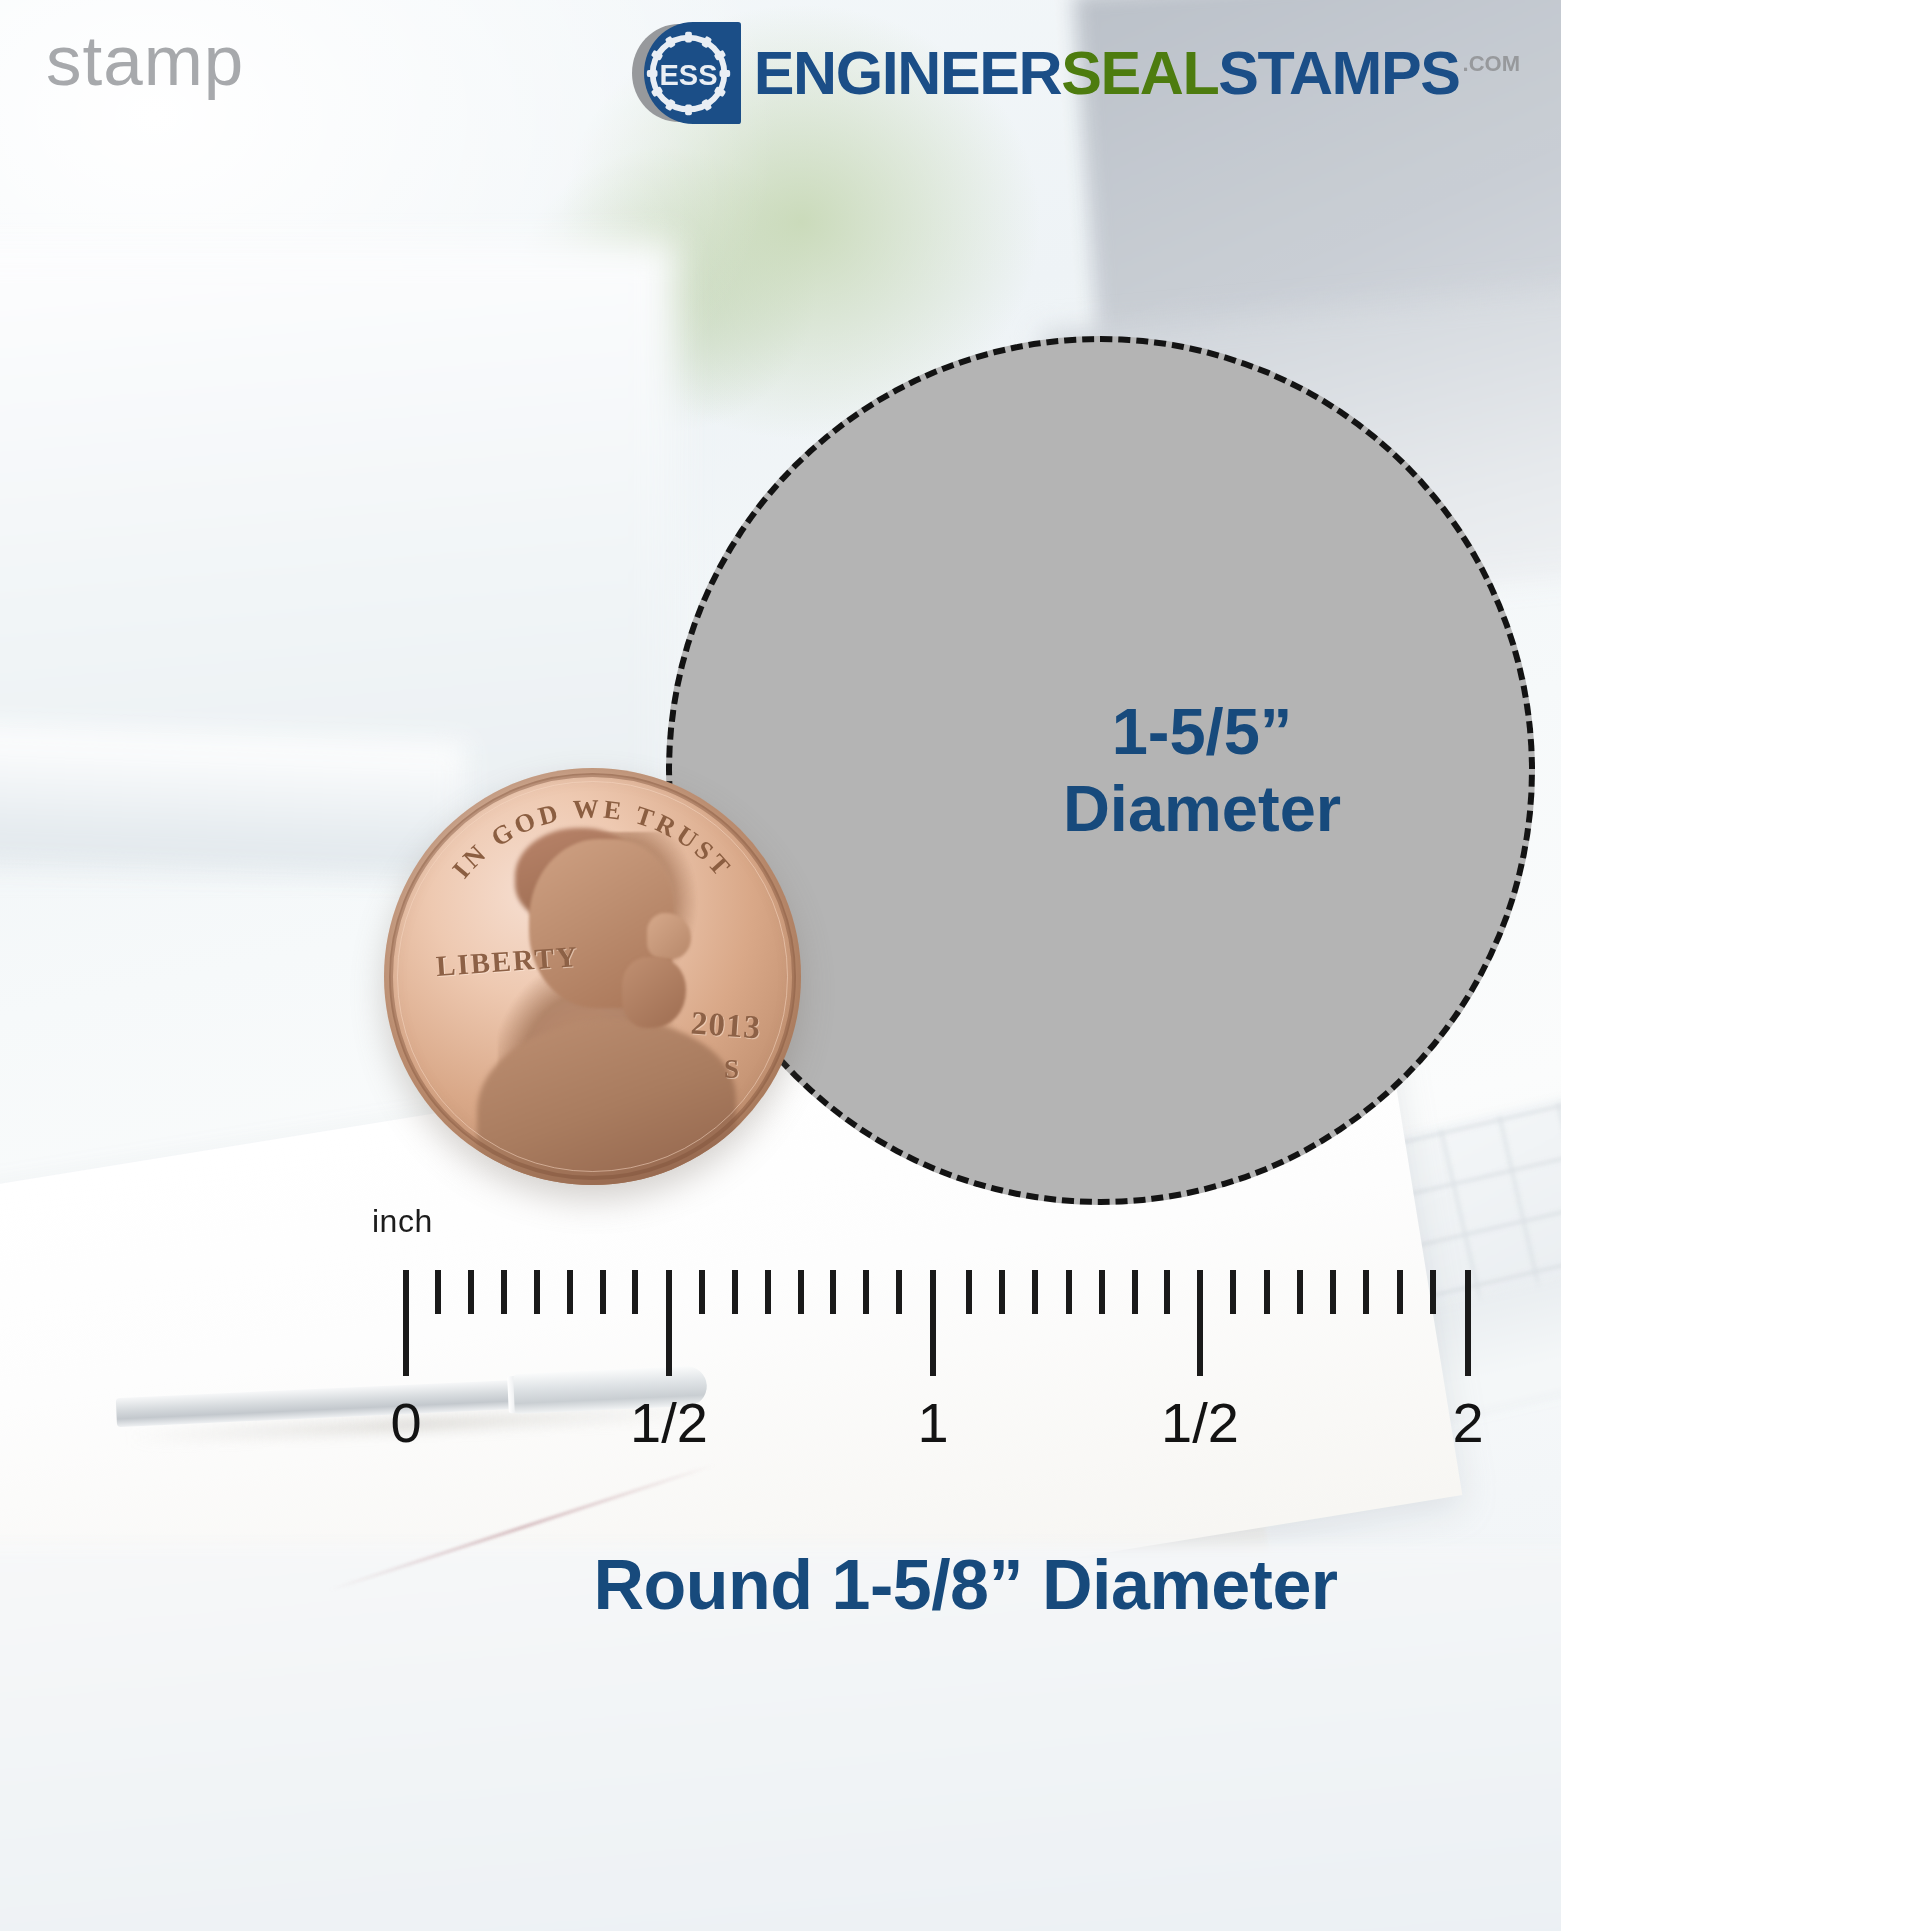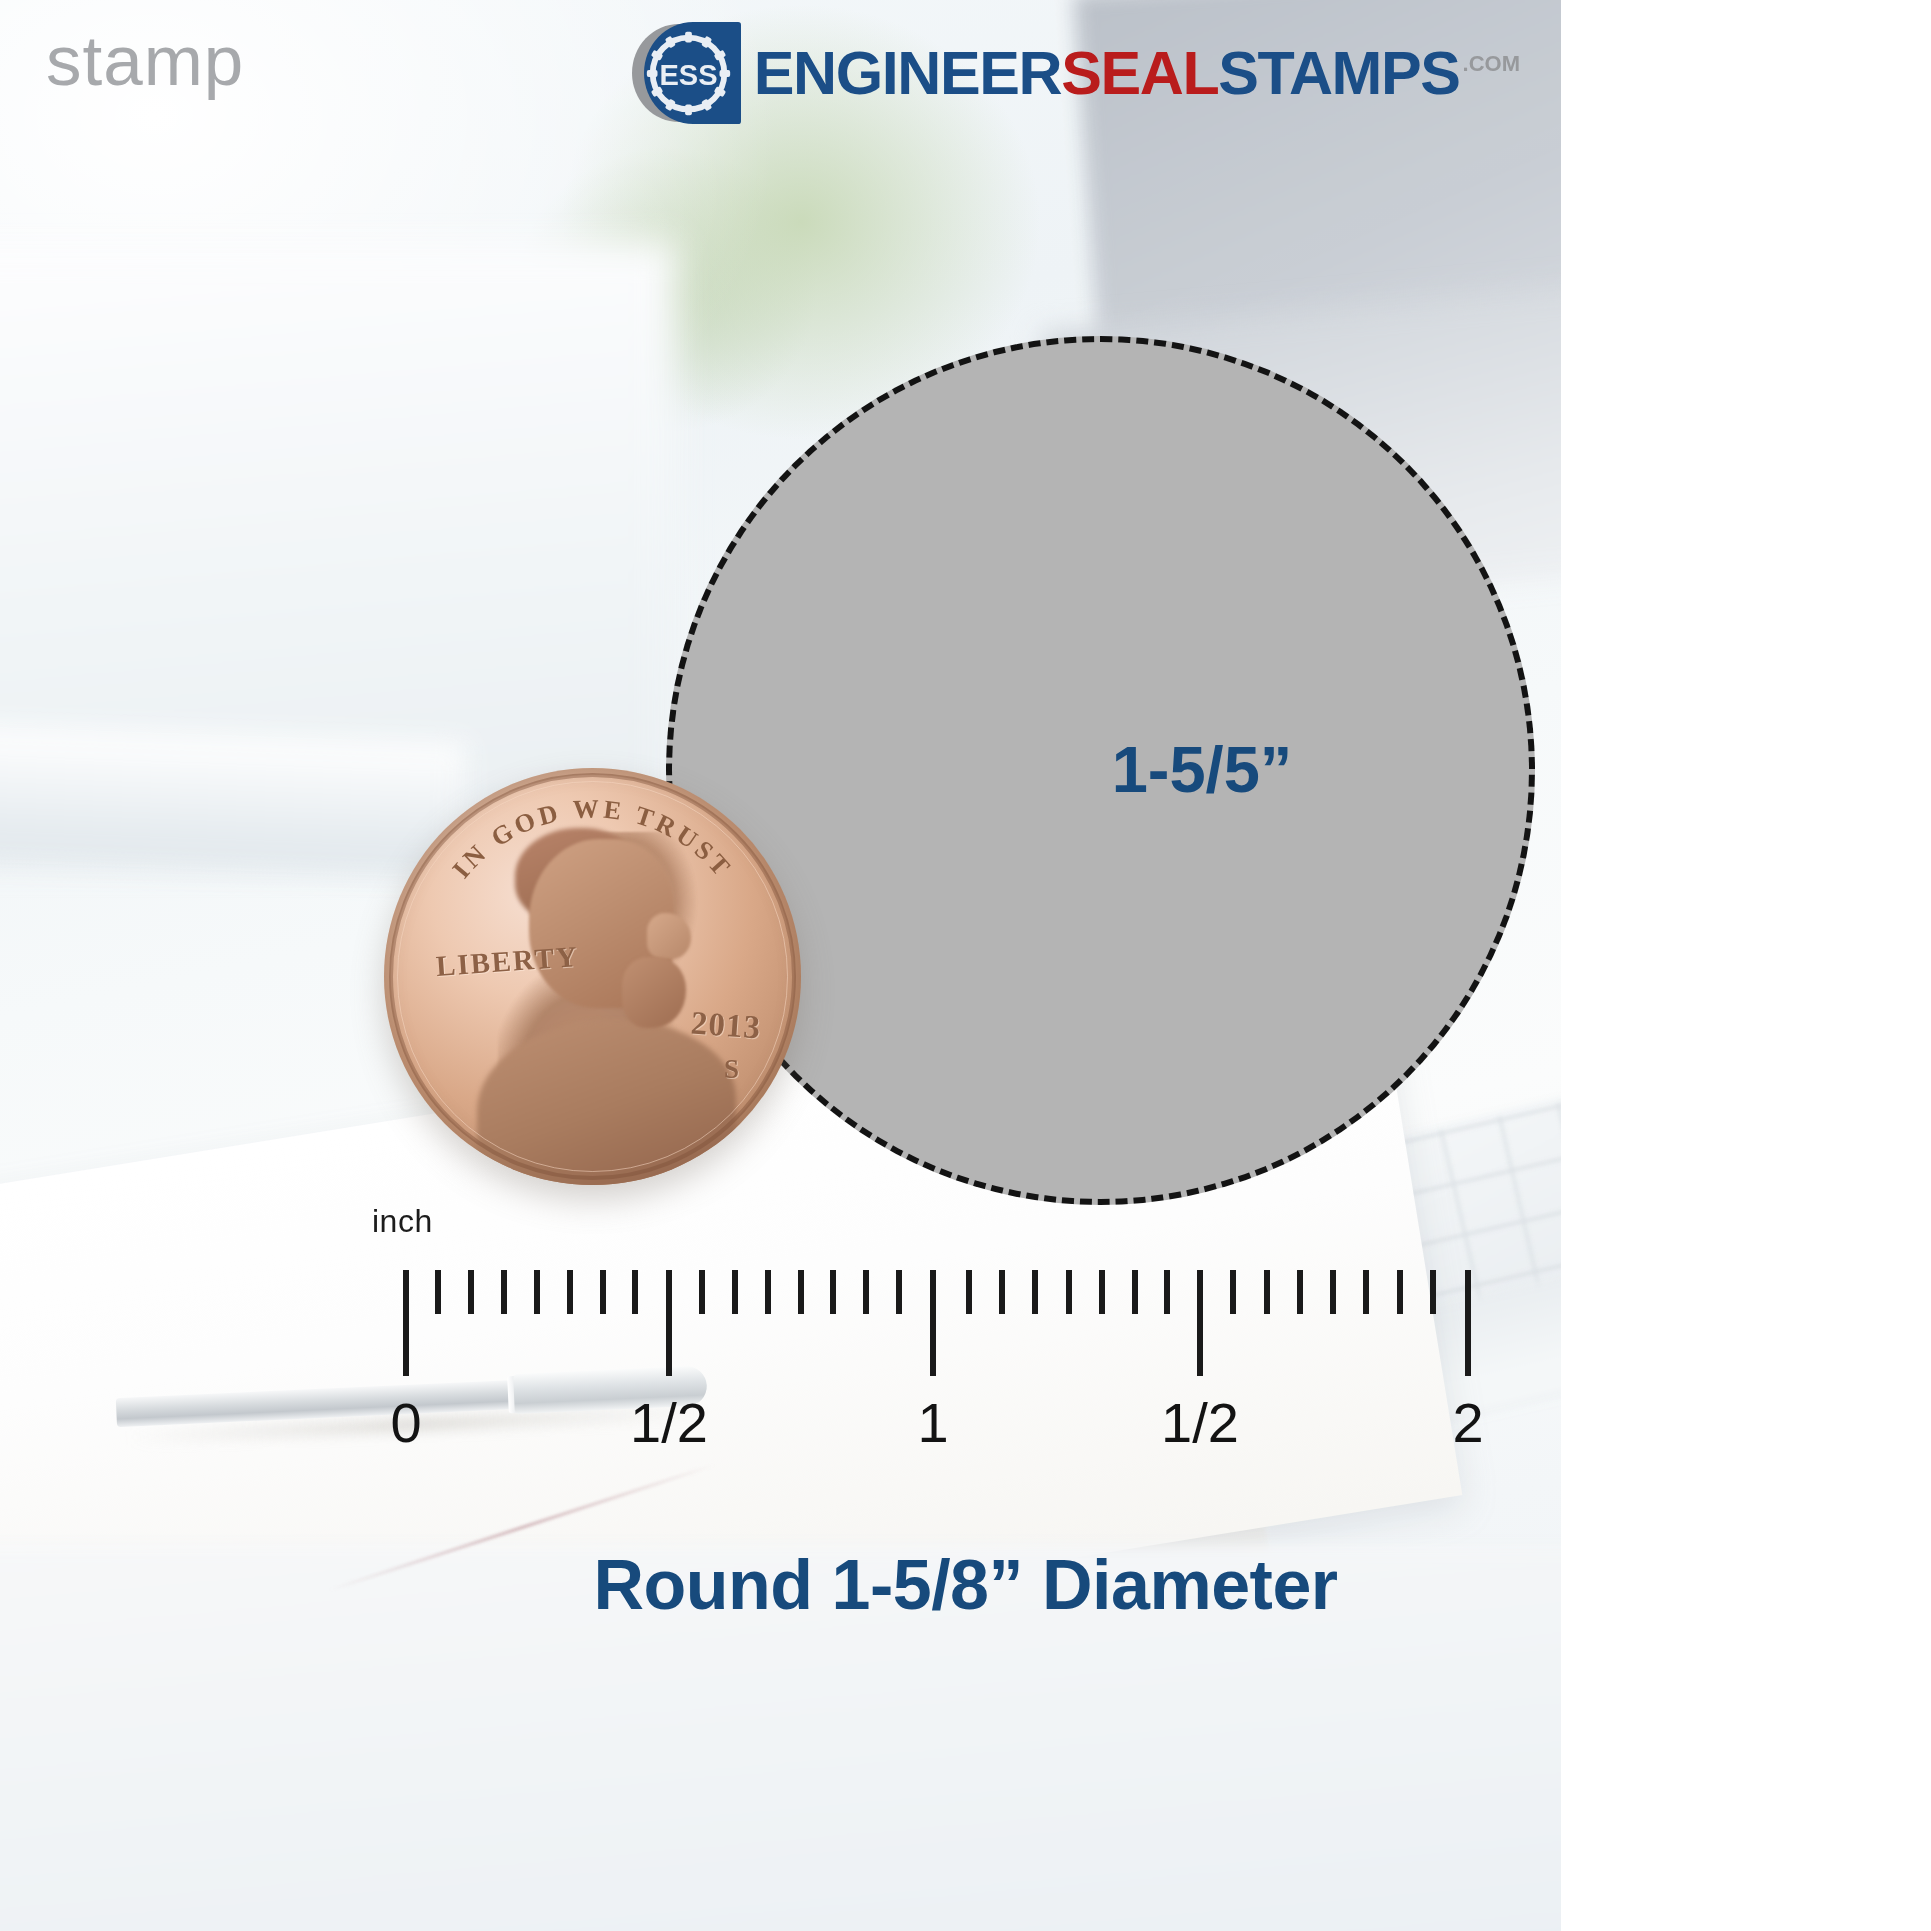--- a/index.html
+++ b/index.html
@@ -239,21 +239,21 @@
     font-size: 61px;
     font-weight: bold;
     letter-spacing: -1.4px;
     line-height: 1;
     white-space: nowrap;
     display: flex;
     align-items: flex-end;
     justify-content: flex-end;
   }
   .w-blue { color: #1b4e87; }
-  .w-grey { color: #b91c1c; }
+  .w-grey { color: #4d7c0f; }
   .w-dot {
     color: #97999c;
     font-size: 22px;
     font-weight: bold;
     letter-spacing: 0;
     margin-left: 3px;
     transform: translateY(-29px);
     display: inline-block;
   }
 
@@ -505,20 +505,21 @@
         <span class="w-blue">ENGINEER</span>
         <span class="w-grey">SEAL</span>
         <span class="w-blue">STAMPS</span>
         <span class="w-dot">.COM</span>
       </div>
   </div>
 
   <div class="sample-circle">
     <div class="cap-line">
       <div>1-5/5”</div>
+      <div>Diameter</div>
     </div>
   </div>
 
   <div class="penny">
     <div class="bust"></div>
     <div class="bust-shoulder"></div>
     <div class="bust-body"></div>
     <div class="bust-hair"></div>
     <div class="bust-head"></div>
     <div class="bust-nose"></div>

